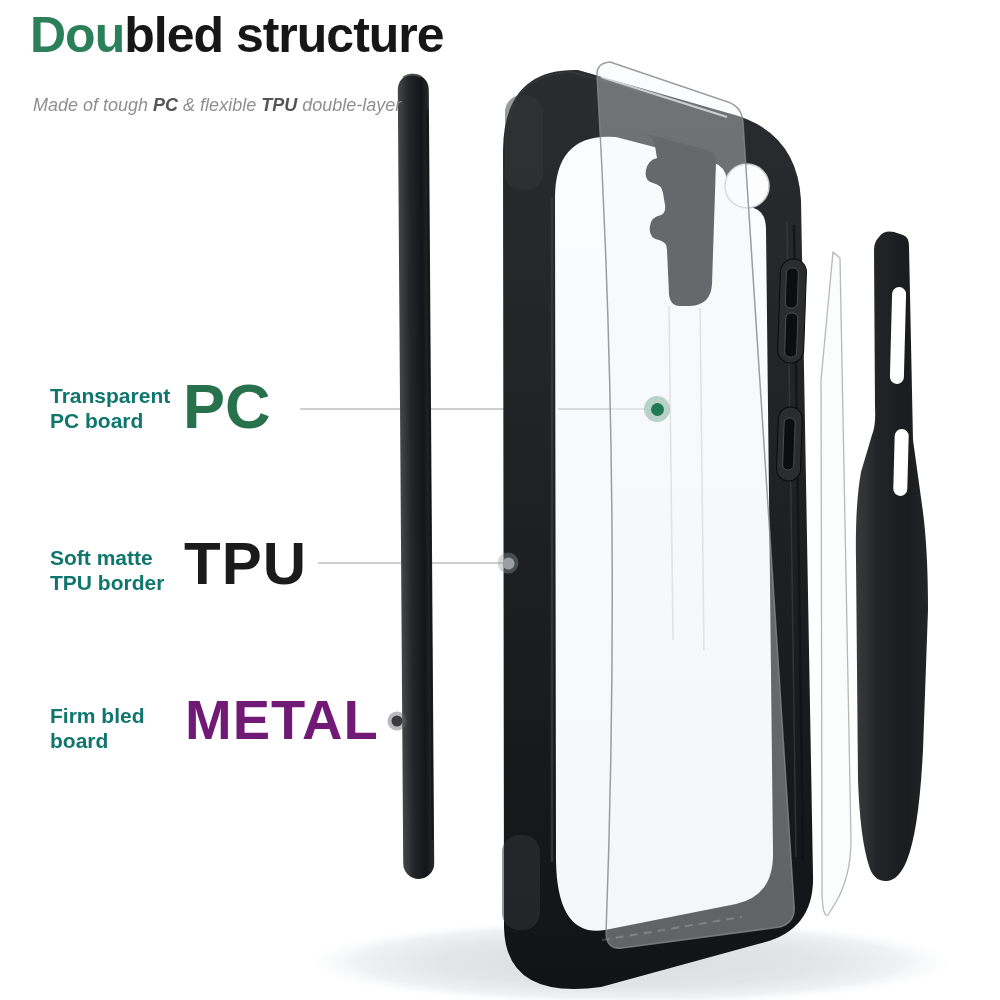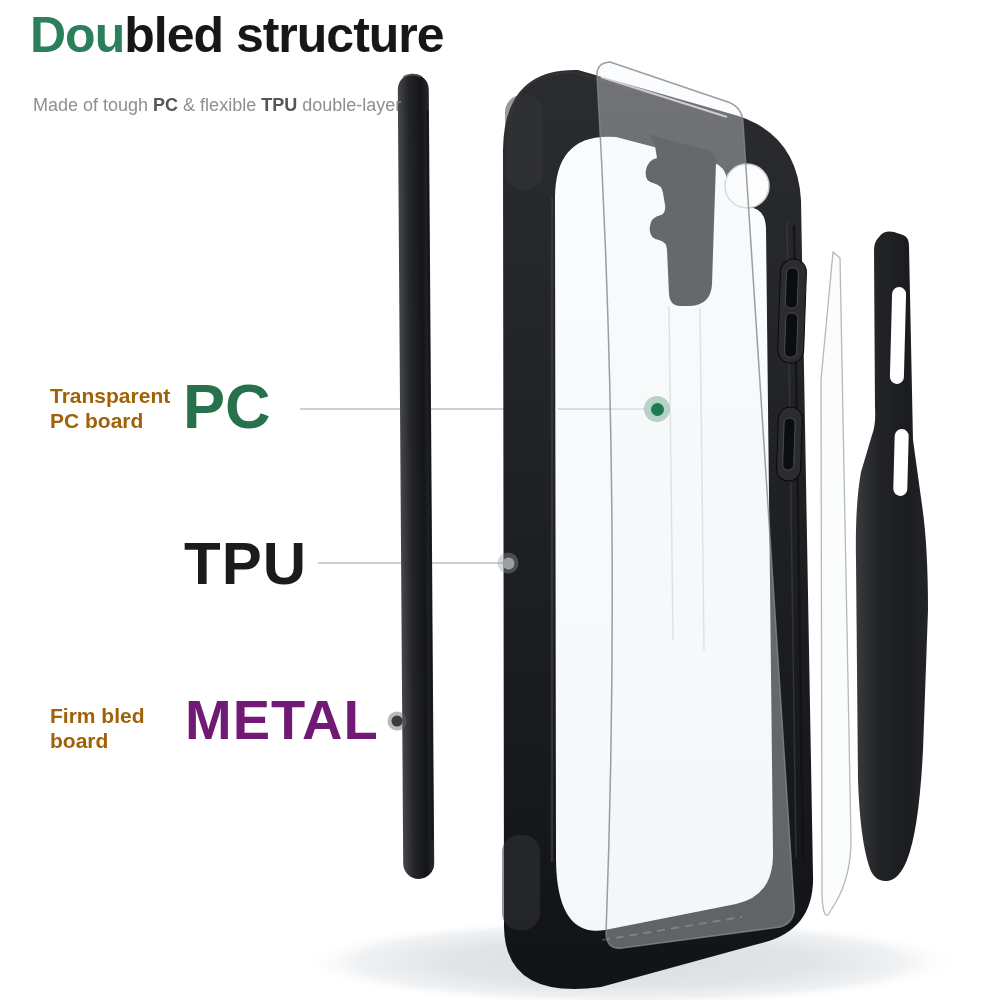--- a/index.html
+++ b/index.html
@@ -1,23 +1,23 @@
 <!DOCTYPE html>
 <html><head>
 <meta charset="utf-8">
 <style>
   html,body{margin:0;padding:0;background:#fff;}
   .page{position:relative;width:1000px;height:1000px;background:#fff;overflow:hidden;
         font-family:"Liberation Sans",sans-serif;padding-left:36px;}
   .abs{position:absolute;}
   .title{left:30px;top:6px;font-size:50px;font-weight:800;letter-spacing:-1px;
          white-space:nowrap;z-index:4;}
-  .desc{left:33px;top:86px;font-size:18px;line-height:38px;z-index:4;}
+  .desc{left:33px;top:86px;font-size:18px;line-height:38px;z-index:4;font-style:italic;}
   .desc .bold{font-weight:700;}
-  .small-label{font-size:21px;line-height:25px;font-weight:700;color:#a16207;z-index:4;}
+  .small-label{font-size:21px;line-height:25px;font-weight:700;color:#0f766e;z-index:4;}
   .big-label{font-weight:700;white-space:nowrap;z-index:4;}
   .line{height:2px;z-index:1;}
   .dot{border-radius:50%;display:flex;align-items:center;justify-content:center;
        z-index:3;transform:translate(-50%,-50%);}
   .dot-core{border-radius:50%;display:block;}
   svg.art{left:0;top:0;z-index:2;}
 </style>
 </head>
 <body>
 
@@ -32,20 +32,24 @@
       <span>Made of tough </span><span class="bold" style="color: rgb(85, 85, 85);">PC</span><span> &amp; flexible </span><span class="bold" style="color: rgb(85, 85, 85);">TPU</span><span> double-layer</span>
     </div>
   </div>
 
   <div class="abs small-label" style="left:50px;top:383px;">
     <div>Transparent</div>
     <div>PC board</div>
   </div>
   <div class="abs big-label" style="left: 183px; top: 375px; font-size: 63px; line-height: 63px; color: rgb(39, 114, 76);">PC</div>
 
+  <div class="abs small-label" style="left:50px;top:545px;">
+    <div>Soft matte</div>
+    <div>TPU border</div>
+  </div>
   <div class="abs big-label" style="left: 184px; top: 534px; font-size: 60px; line-height: 60px; letter-spacing: 1px; color: rgb(27, 27, 27);">TPU</div>
 
   <div class="abs small-label" style="left:50px;top:703px;">
     <div>Firm bled</div>
     <div>board</div>
   </div>
   <div class="abs big-label" style="left: 185px; top: 692px; font-size: 56px; line-height: 56px; letter-spacing: 1px; color: #701a75;">METAL</div>
 
   <div class="abs line" style="left: 300px; top: 408px; width: 357px; background: rgb(205, 207, 209);"></div>
   <div class="abs line" style="left: 318px; top: 562px; width: 186px; background: rgb(205, 207, 209);"></div>

